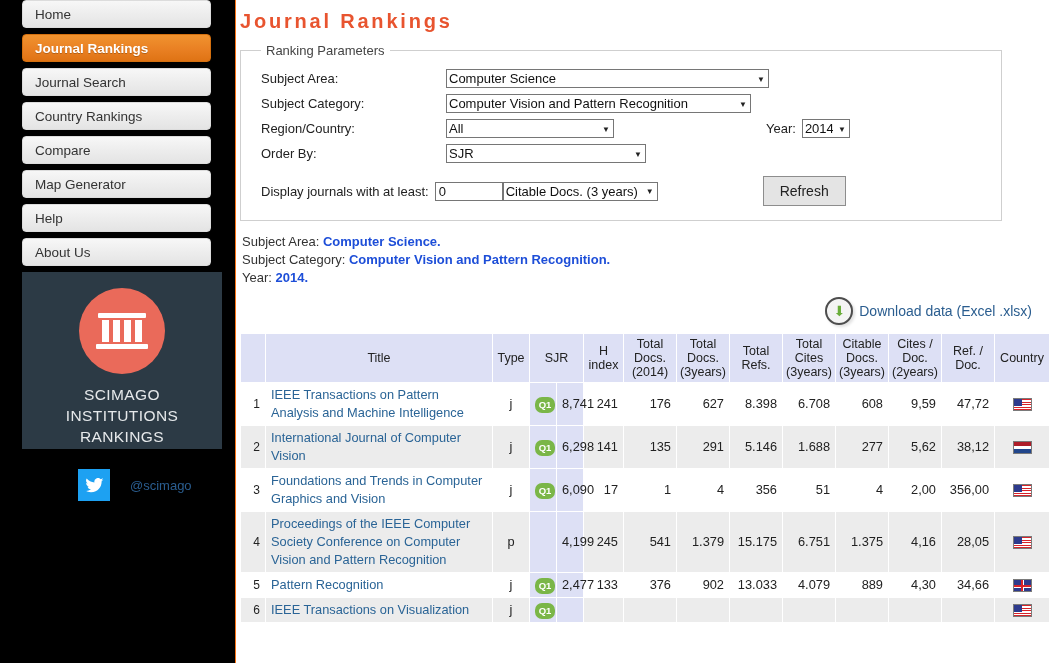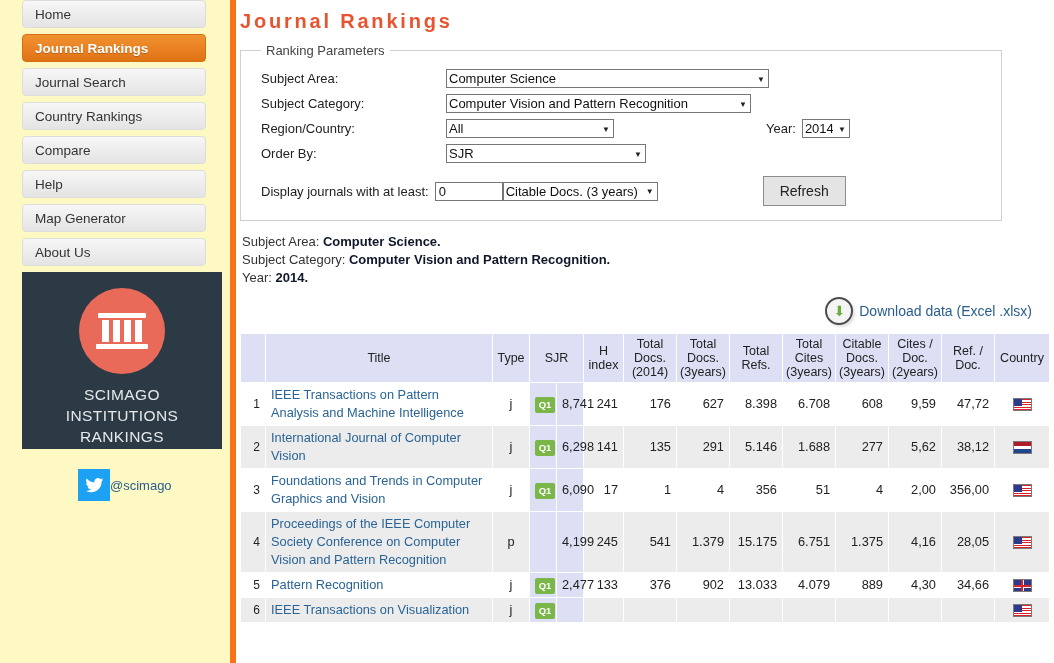--- a/index.html
+++ b/index.html
@@ -7,24 +7,24 @@
     width:1054px;height:663px;overflow:hidden;
     background:#ffffff;
     font-family:"Liberation Sans", sans-serif;
     font-size:13px;color:#333;
   }
   .page{position:relative;width:1054px;height:663px;display:flex;}
 
   
   .sidebar{
     width:236px;min-width:236px;
-    border-right:6px solid #f97316;
+    border-right:1px solid #f97316;
     box-sizing:border-box;
     padding:0 24px 0 22px;
-    background:#fef9c3;
+    background:#000000;
   }
   .nav{list-style:none;margin:0;padding:0;}
   .nav li{
     height:28px;line-height:28px;
     margin-bottom:6px;
     padding-left:12px;
     border-radius:4px;
     font-size:13.5px;
     color:#333;
     background:linear-gradient(to bottom,#f7f7f7 0%,#ededed 50%,#e4e4e4 100%);
@@ -73,21 +73,21 @@
   }
   .temple .col{
     position:absolute;top:7px;width:7px;height:22px;background:#fff;
   }
   .temple .c1{left:4px;} .temple .c2{left:15px;} .temple .c3{left:26px;} .temple .c4{left:37px;}
   .prod-name{
     color:#e6e9eb;font-size:15.5px;line-height:21px;text-align:center;
     font-family:"Liberation Sans", sans-serif;letter-spacing:.4px;
   }
   .twitter-row{
-    display:flex;align-items:center;gap:0;
+    display:flex;align-items:center;gap:20px;
     margin-top:20px;margin-left:56px;
     cursor:pointer;
   }
   .tw-box{
     width:32px;height:32px;background:#1da1f2;
     display:flex;align-items:center;justify-content:center;
     color:#fff;font-size:19px;line-height:1;
   }
   .tw-handle{color:#2a5d8f;font-size:13px;}
 
@@ -134,21 +134,21 @@
     font-family:"Liberation Sans", sans-serif;font-size:13px;
     padding:0 3px;box-sizing:border-box;color:#111;
   }
   .btn-refresh{
     margin-left:105px;
     font-family:"Liberation Sans", sans-serif;font-size:14px;
     padding:6px 16px;background:#e4e4e4;border:1px solid #8d8d8d;
     color:#222;cursor:pointer;
   }
   .summary{margin:12px 0 0 2px;font-size:13px;line-height:18px;color:#333;}
-  .summary b{color:#0f172a;}
+  .summary b{color:#1d4ed8;}
   .dl-row{
     display:flex;align-items:center;justify-content:flex-end;
     margin-top:10px;padding-right:8px;
   }
   .dl-icon{
     width:24px;height:24px;border-radius:50%;
     background:#f4f4f4;border:2px solid #4d4d4d;
     display:flex;align-items:center;justify-content:center;
     margin-right:6px;color:#6aad3a;font-size:14px;line-height:1;
     box-shadow:2px 2px 3px rgba(0,0,0,.12);
@@ -190,21 +190,21 @@
   td.title a{color:#2a6496;text-decoration:none;cursor:pointer;font-size:12.8px;}
   td.type{text-align:center;font-size:12.8px;}
   td.sjr{
     background:#dde0f5 !important;text-align:right;
     position:relative;padding-left:2px;padding-right:4px;font-size:12.8px;
   }
   td.q{width:24px;text-align:center;padding:0;}
   .qbadge{
     display:inline-block;background:#7ab648;color:#fff;
     font-size:9.5px;font-weight:bold;line-height:1;
-    padding:3px 3px;border-radius:2px;min-width:14px;
+    padding:3px 3px;border-radius:7px;min-width:14px;
   }
   td.num{text-align:right;font-size:12.8px;padding-right:6px;}
   td.flag{text-align:center;padding:0;}
   .flag-img{display:inline-block;width:19px;height:13px;position:relative;
     border:1px solid #7a7a7a;box-sizing:border-box;vertical-align:middle;}
   
   .fl-us{background:repeating-linear-gradient(to bottom,#d8232a 0,#d8232a 1.3px,#fff 1.3px,#fff 2.6px);}
   .fl-us::before{content:"";position:absolute;left:0;top:0;width:8px;height:7px;background:#2d3a8c;}
   
   .fl-nl{background:linear-gradient(to bottom,#ae1c28 0 33.3%,#ffffff 33.3% 66.6%,#21468b 66.6% 100%);}
@@ -221,22 +221,22 @@
 
 <div class="page">
 
   <div class="sidebar">
     <ul class="nav">
       <li><span>Home</span></li>
       <li class="active"><span>Journal Rankings</span></li>
       <li><span>Journal Search</span></li>
       <li><span>Country Rankings</span></li>
       <li><span>Compare</span></li>
+      <li><span>Map Generator</span></li>
       <li><span>Help</span></li>
-      <li><span>Map Generator</span></li>
       <li><span>About Us</span></li>
     </ul>
 
 
     <div class="product-card">
       <div class="prod-circle">
         <div class="temple">
           <div class="roof"></div>
           <div class="col c1"></div>
             <div class="col c2"></div>

